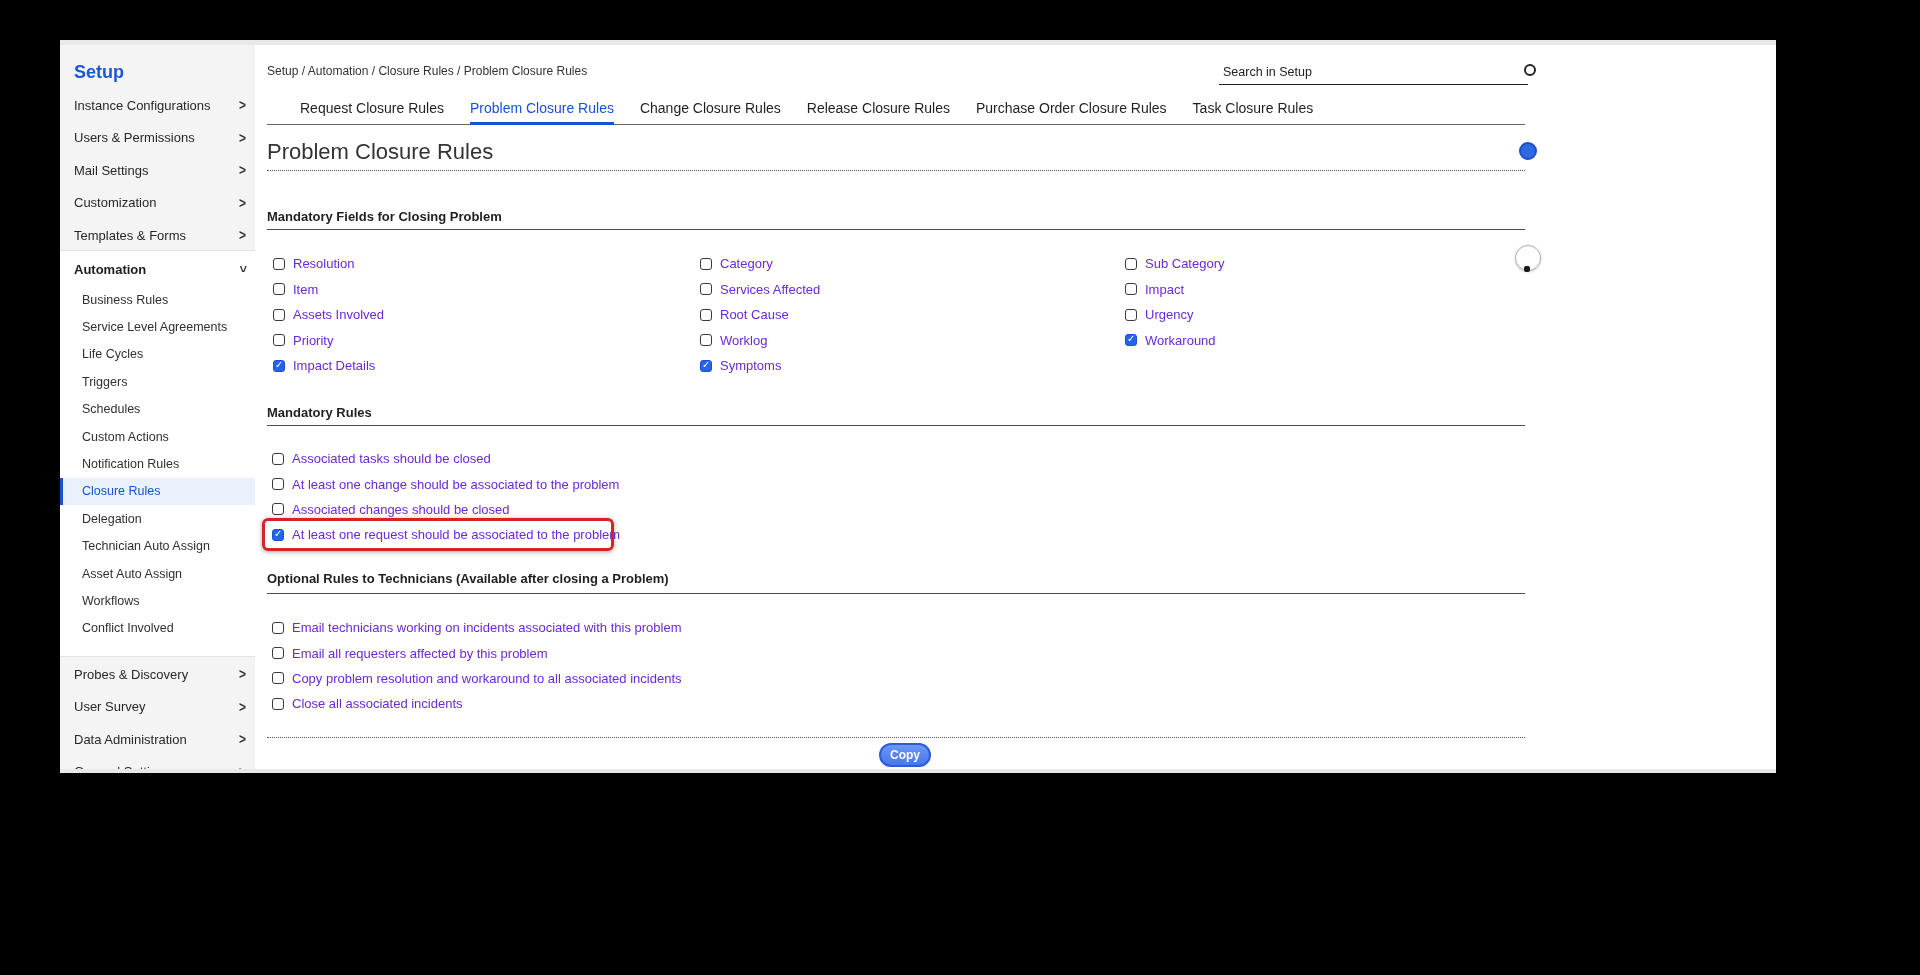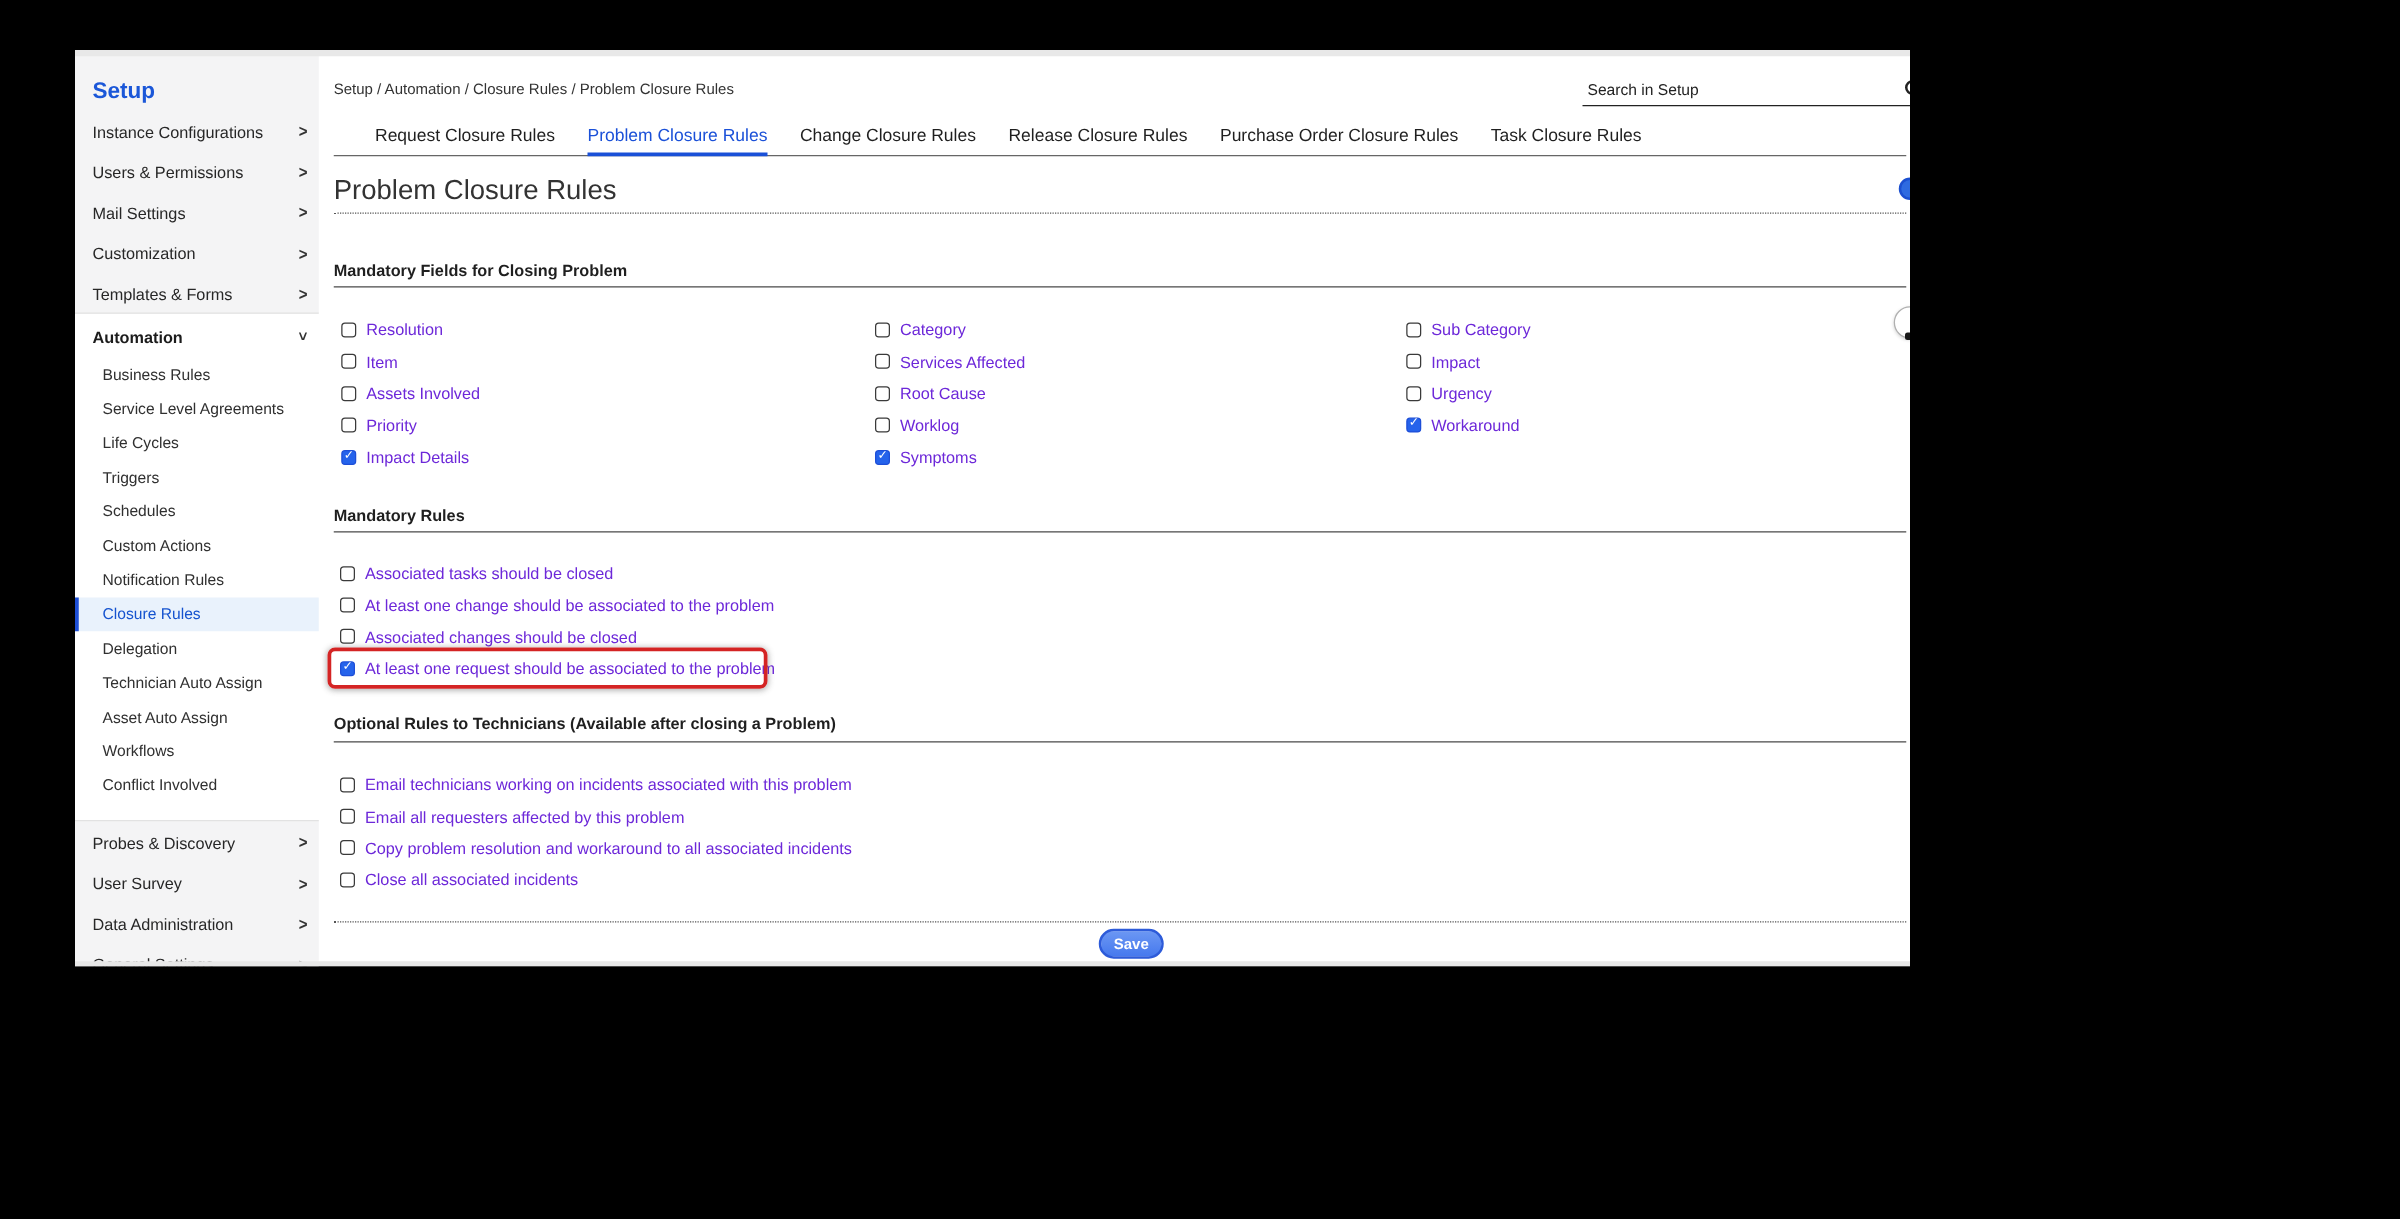--- a/index.html
+++ b/index.html
@@ -1,19 +1,19 @@
 <!DOCTYPE html>
 <html><head>
 <meta charset="utf-8">
 <style>
   * { margin:0; padding:0; box-sizing:border-box; }
   html,body { width:1920px; height:975px; background:#000; overflow:hidden;
               font-family:"Liberation Sans","DejaVu Sans",sans-serif; }
 
-  .window { position:absolute; left:60px; top:40px; width:1468px; height:733px;
+  .window { position:absolute; left:60px; top:40px; width:1716px; height:733px;
             background:#fff; overflow:hidden; }
   .top-strip { position:absolute; left:0; top:0; width:100%; height:5px; background:#e8e8e8; z-index:9; }
   .bottom-strip { position:absolute; left:0; bottom:0; width:100%; height:4px; background:#e8e8e8; z-index:9; }
 
   
   .sidebar { position:absolute; left:0; top:0; width:195px; height:100%; background:#fff; }
   .side-gray-top { position:absolute; left:0; top:0; width:100%; height:211px;
                    background:#f4f4f5; border-bottom:1px solid #e2e2e2; }
   .side-gray-bottom { position:absolute; left:0; top:616px; width:100%; height:117px;
                       background:#f4f4f5; border-top:1px solid #e2e2e2; }
@@ -33,21 +33,21 @@
   .sub-item { height:27.4px; display:flex; align-items:center; padding-left:22px;
               font-size:12.5px; color:#303030; cursor:pointer; }
   .sub-item.selected { background:#e9f2fc; border-left:3px solid #1d4fd6; padding-left:19px;
                        color:#1553cf; }
 
   
   .breadcrumb { position:absolute; left:207px; top:24px; font-size:12px; color:#333; }
   .search-box { position:absolute; left:1159px; top:20px; width:309px; height:25px;
                 border:none; border-bottom:1px solid #222; background:transparent;
                 font-size:12.5px; color:#222; padding:0 18px 0 4px;
-                font-family:"Liberation Sans","DejaVu Sans",sans-serif;margin-left:47px; }
+                font-family:"Liberation Sans","DejaVu Sans",sans-serif; }
   .search-box::placeholder { color:#222; opacity:1; }
   .search-ring { position:absolute; left:1464px; top:24px; width:12px; height:12px;
                  border:2px solid #222; border-radius:50%; background:#fff; }
 
   
   .tabs { position:absolute; left:207px; top:52px; width:1258px; height:33px;
           display:flex; gap:26px; padding-left:33px; border-bottom:1px solid #666; }
   .tab { position:relative; display:flex; align-items:center; font-size:14px; color:#1f1f1f;
          cursor:pointer; white-space:nowrap; }
   .tab.active { color:#1a50d8; }
@@ -330,16 +330,16 @@
     <span class="cb"></span>
     <span>Copy problem resolution and workaround to all associated incidents</span>
   </div>
       <div class="ckrow">
     <span class="cb"></span>
     <span>Close all associated incidents</span>
   </div>
     </div>
 
   <div class="dotted-line dl-2"></div>
-  <button class="save-btn">Save</button>
+  <button class="save-btn">Copy</button>
 
   <div class="bottom-strip"></div>
 </div>
 
 </body></html>

